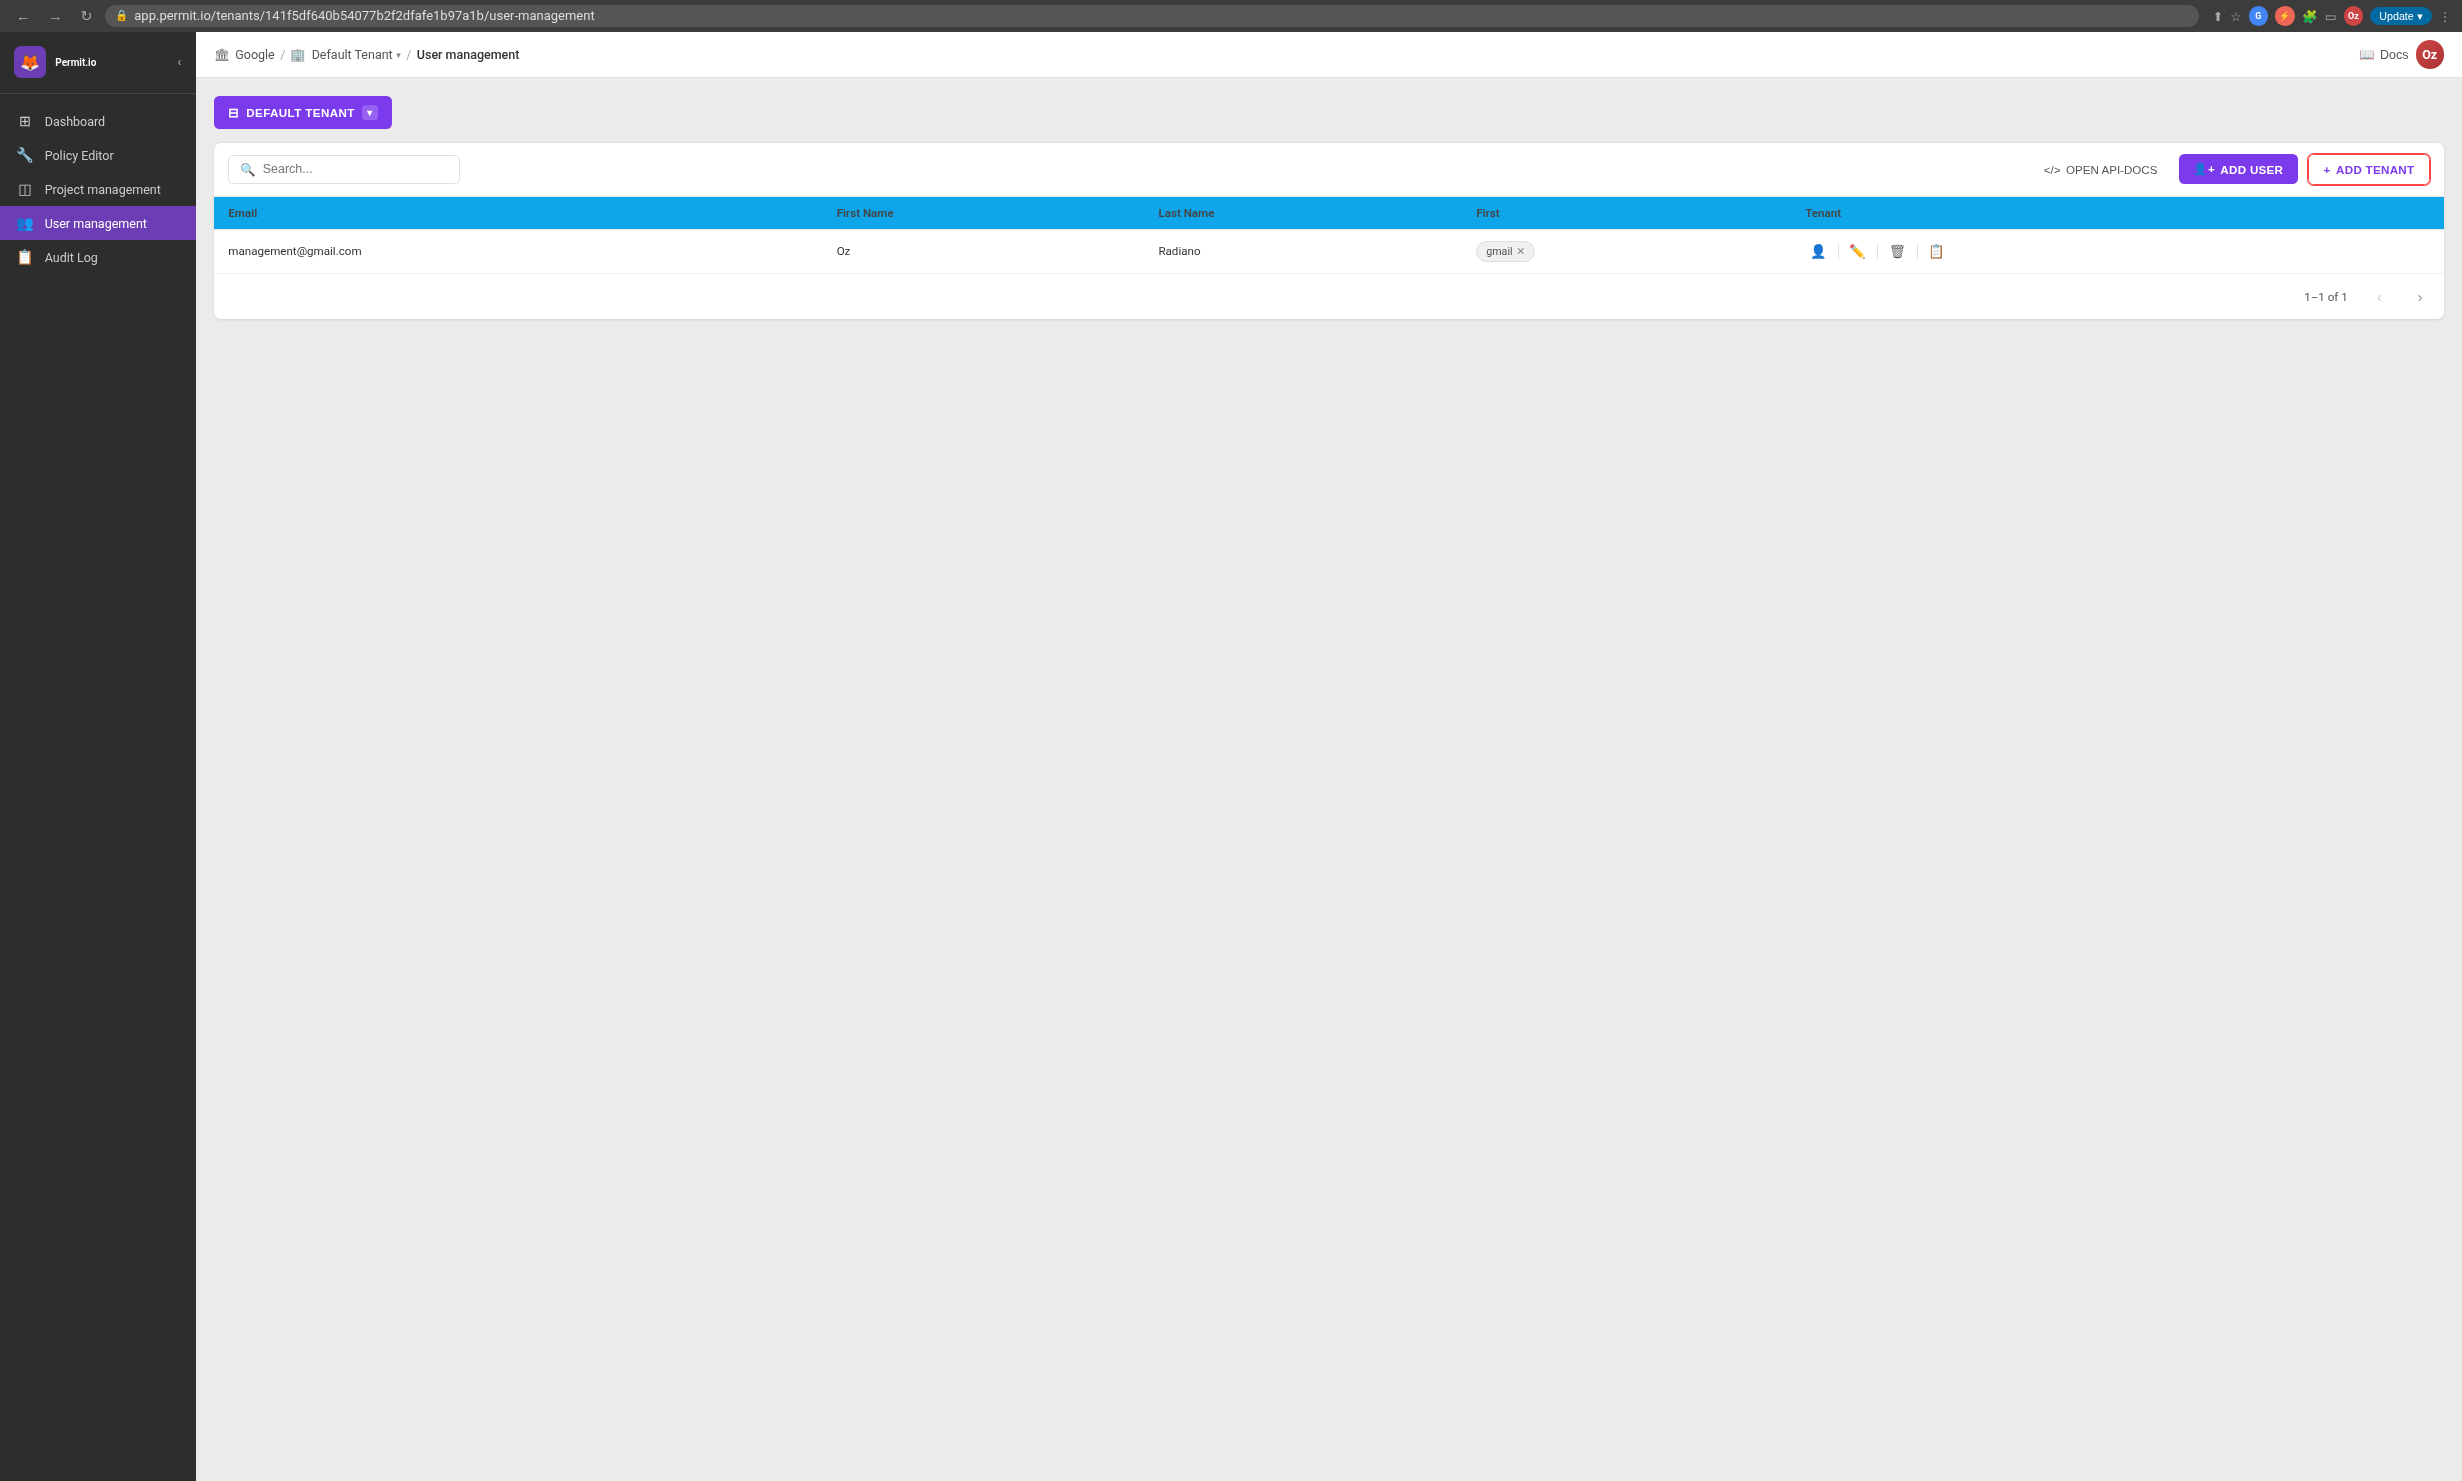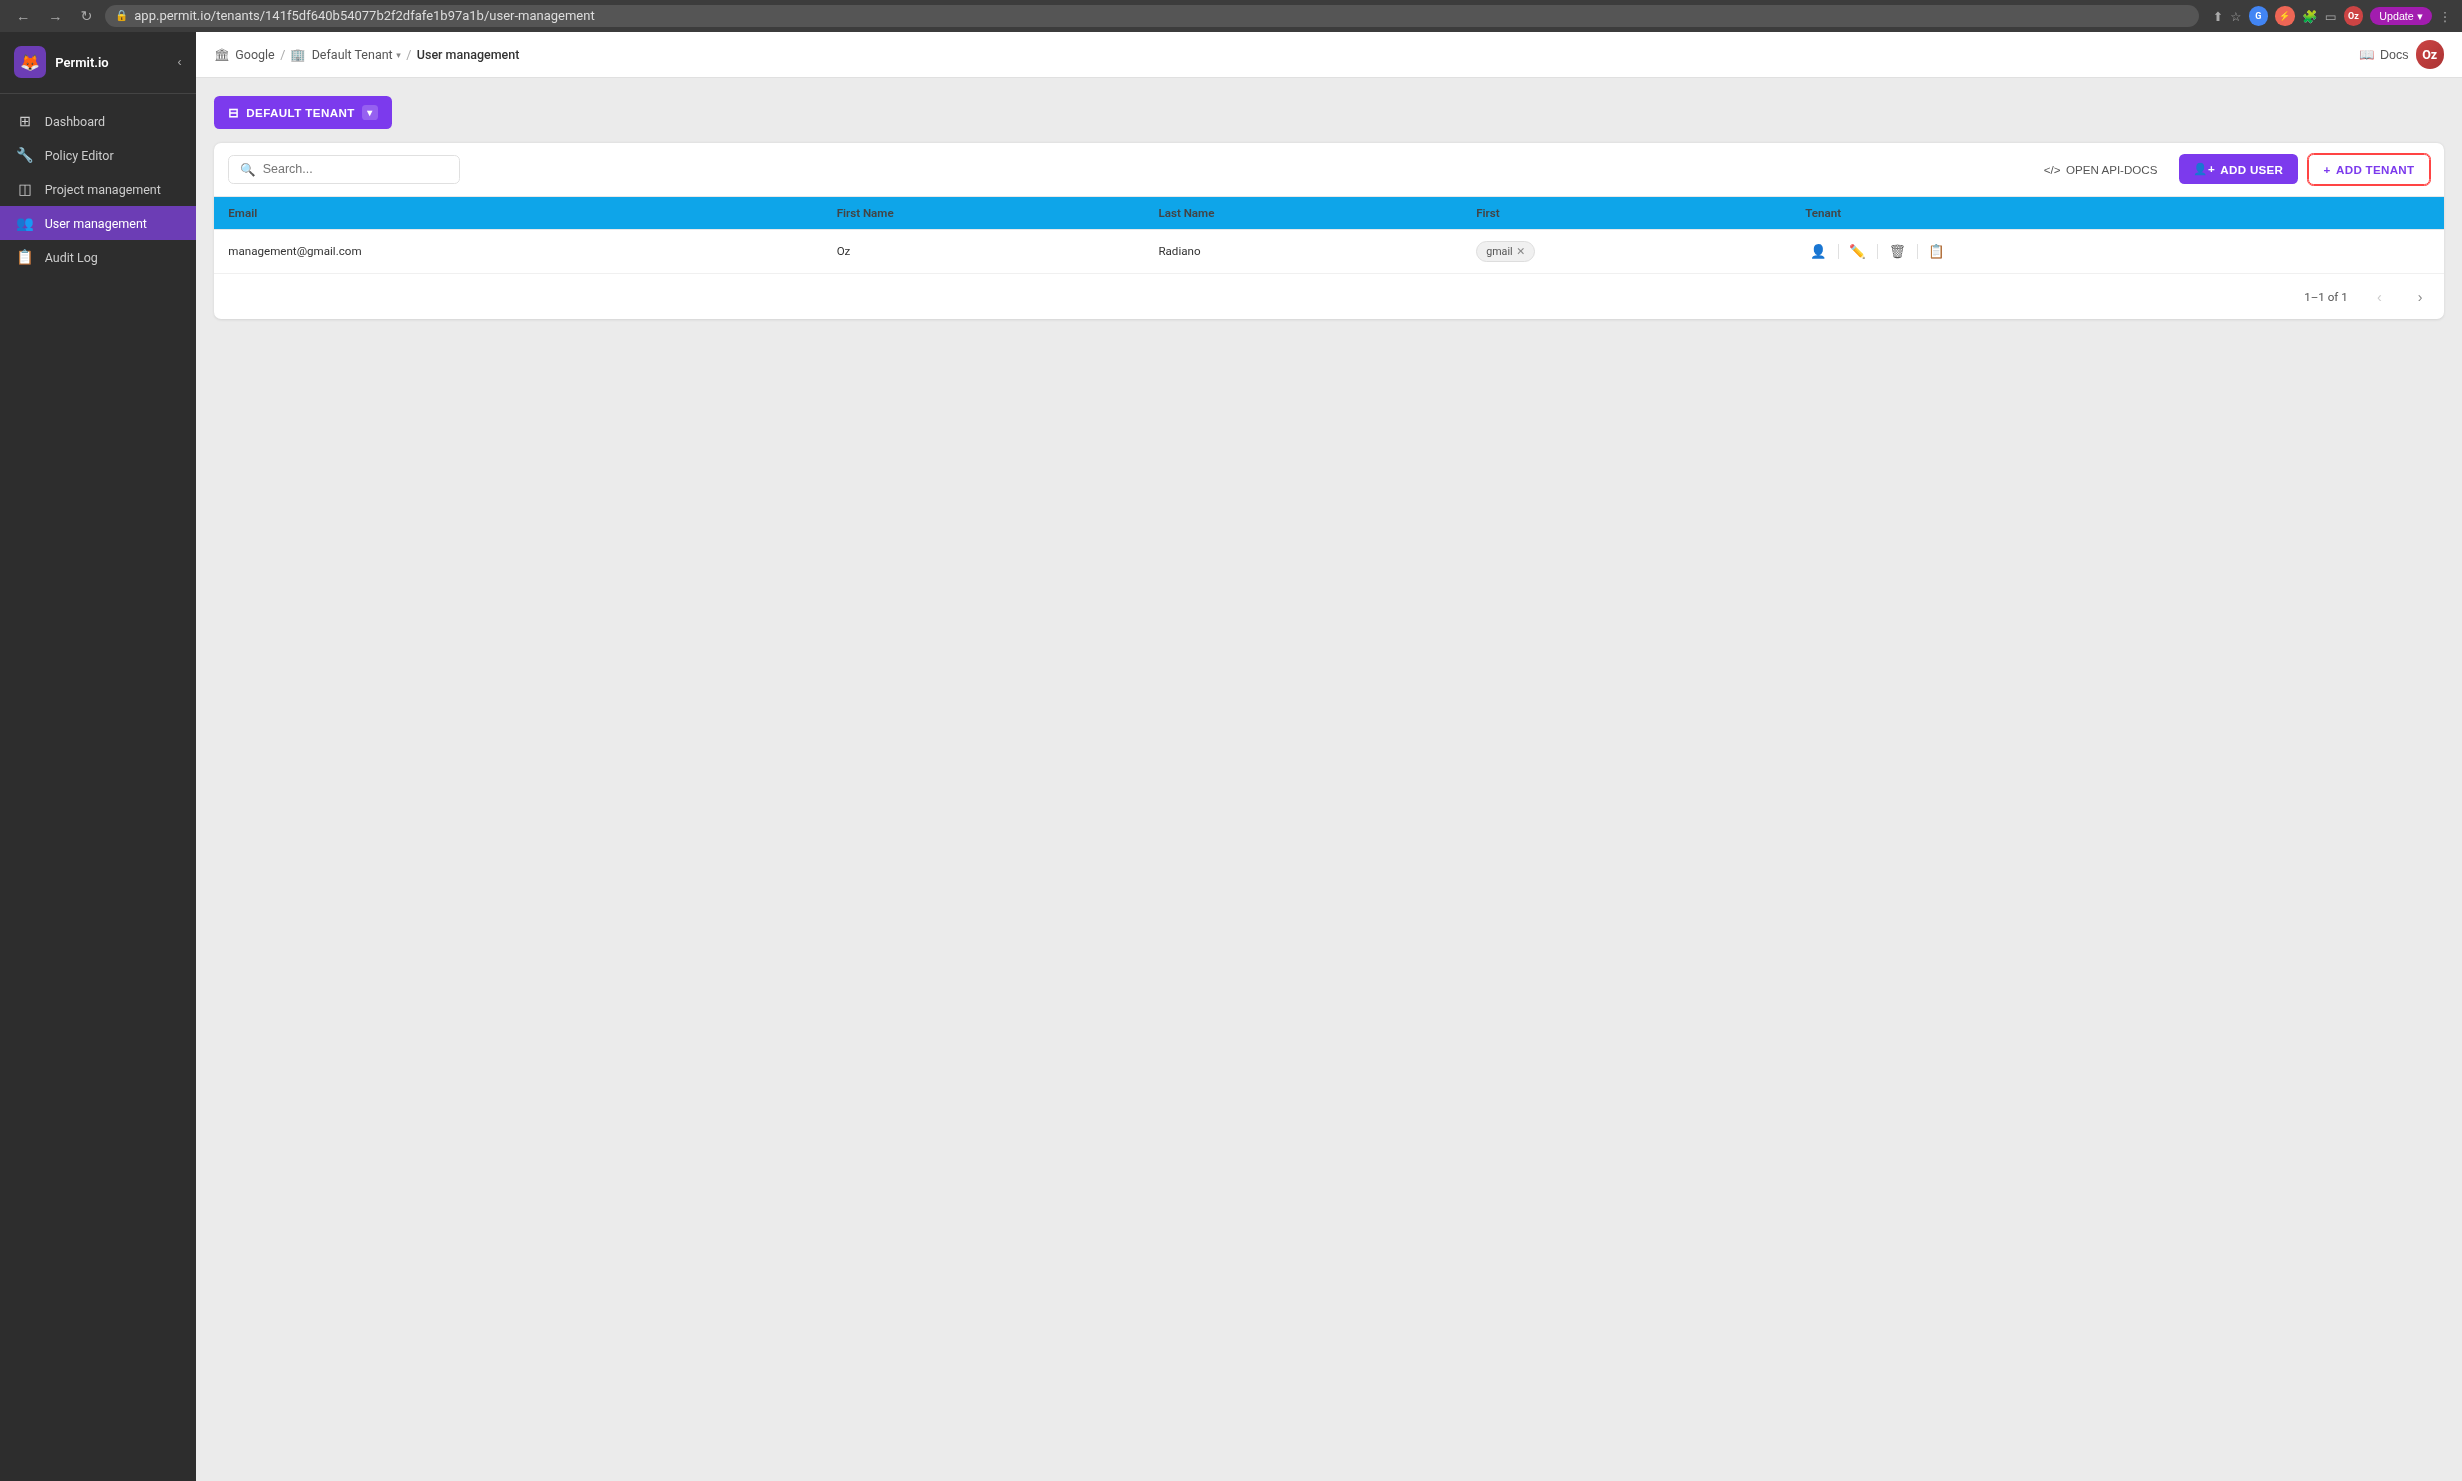--- a/index.html
+++ b/index.html
@@ -31,21 +31,21 @@
       align-items: center;
       padding: 0 10.7px;
       color: #ddd;
       font-size: 10.7px;
       gap: 5.4px;
     }
     .browser-address-url { color: #ddd; font-size: 13px; }
     .browser-actions { display: flex; align-items: center; gap: 7.1px; margin-left: 7.1px; }
     .browser-action-icon { color: #aaa; font-size: 12.5px; cursor: pointer; }
     .browser-update-btn {
-      background: #a21caf;
+      background: #0369a1;
       color: white;
       border: none;
       border-radius: 12.5px;
       padding: 2.7px 9px;
       font-size: 10.7px;
       cursor: pointer;
       display: flex;
       align-items: center;
       gap: 3.6px;
     }
@@ -91,21 +91,21 @@
     }
     .sidebar-logo {
       width: 32px; height: 32px;
       background: #6c3db5;
       border-radius: 7.1px;
       display: flex; align-items: center; justify-content: center;
       font-size: 16px;
     }
     .sidebar-app-name {
       color: white;
-      font-size: 13px;
+      font-size: 10px;
       font-weight: 600;
     }
     .sidebar-collapse-btn {
       margin-left: auto;
       color: #aaa;
       background: none;
       border: none;
       cursor: pointer;
       font-size: 12.5px;
     }

